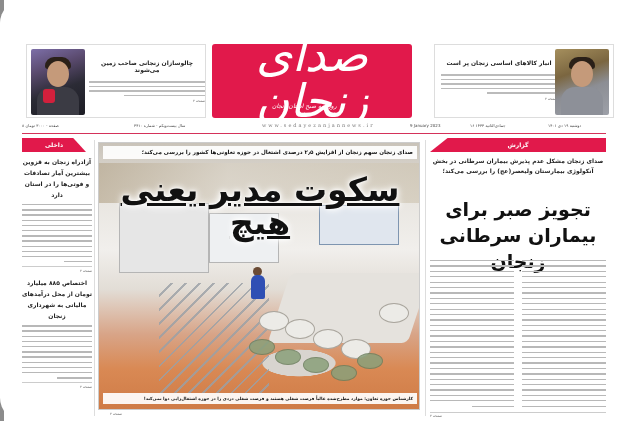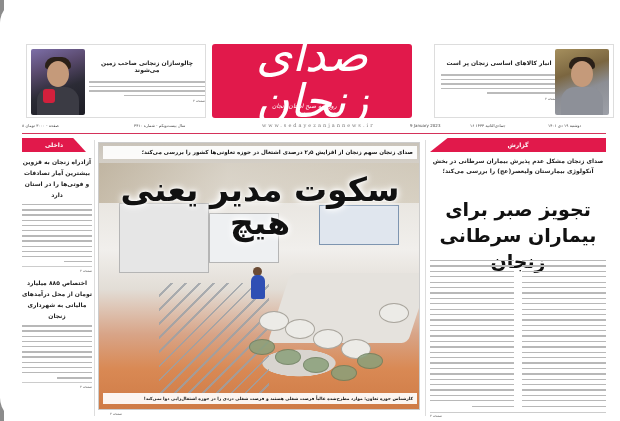--- a/index.html
+++ b/index.html
@@ -59,21 +59,21 @@
   .ph-wall { position: absolute; left: 0; top: 20px; width: 322px; height: 40px; background: linear-gradient(90deg,#b8aa92 0%,#d8d1c4 40%,#cfc6b4 100%); opacity: .7; }
   .ph-machine { position: absolute; background: #e6e6e6; border: 1px solid #b5b5b5; }
   .ph-table { position: absolute; left: 180px; top: 130px; width: 140px; height: 70px; background: #e5e2dd; border-radius: 6px; transform: skewX(-18deg); }
   .ph-rack { position: absolute; left: 60px; top: 140px; width: 110px; height: 110px; background:
       repeating-linear-gradient(135deg, transparent 0 8px, #9aa0a6 8px 10px); opacity: .8; }
   .ph-worker { position: absolute; left: 152px; top: 132px; width: 14px; height: 24px; background: #2f4fb4; border-radius: 6px 6px 2px 2px; }
   .ph-worker-head { position: absolute; left: 154px; top: 124px; width: 9px; height: 9px; background: #6a4a34; border-radius: 50%; }
   .ph-disc { position: absolute; width: 30px; height: 20px; border-radius: 50%; background: #ecebe7; border: 1px solid #a9a59d; }
   .ph-green { position: absolute; width: 26px; height: 16px; border-radius: 50%; background: #8aa07a; border: 1px solid #6c7f5e; opacity: .85; }
   .photo-kicker { position: absolute; left: 4px; top: 3px; width: 314px; height: 13px; background: rgba(255,255,255,.92); font-size: 5.6px; font-weight: bold; direction: rtl; text-align: right; padding: 3px 4px 0; color: #111; }
-  .photo-headline { position: absolute; left: 6px; top: 30px; width: 310px; text-align: center; direction: rtl; font-size: 33px; font-weight: bold; color: #111; line-height: 1; text-shadow: 0 0 3px #fff, 0 0 6px #fff, 0 0 10px #fff; letter-spacing: -1px; }
+  .photo-headline { position: absolute; left: 6px; top: 30px; width: 310px; text-align: center; direction: rtl; font-size: 33px; font-weight: bold; color: #111; line-height: 1; text-shadow: 0 0 3px #fff, 0 0 6px #fff, 0 0 10px #fff; letter-spacing: -1px; text-decoration: underline; }
   .photo-caption { position: absolute; left: 4px; top: 250px; width: 314px; height: 11px; background: rgba(255,255,255,.92); font-size: 4.4px; font-weight: bold; direction: rtl; text-align: right; padding: 3px 4px 0; color: #111; }
   .center-page { position: absolute; left: 110px; top: 412px; font-size: 3.5px; color: #666; direction: rtl; }
 
   
   .right-col { position: absolute; left: 430px; top: 156px; width: 176px; direction: rtl; text-align: right; }
   .rc-kicker { font-size: 6px; font-weight: bold; text-align: center; line-height: 10px; color: #222; }
   .rc-headline { font-size: 19px; font-weight: bold; text-align: center; line-height: 26px; color: #111; margin-top: 20px; letter-spacing: -0.5px; }
   .rc-body { position: absolute; left: 0; top: 104px; width: 176px; height: 150px; }
   .rc-col { position: absolute; top: 0; width: 84px; }
   .rc-col.a { right: 0; }

